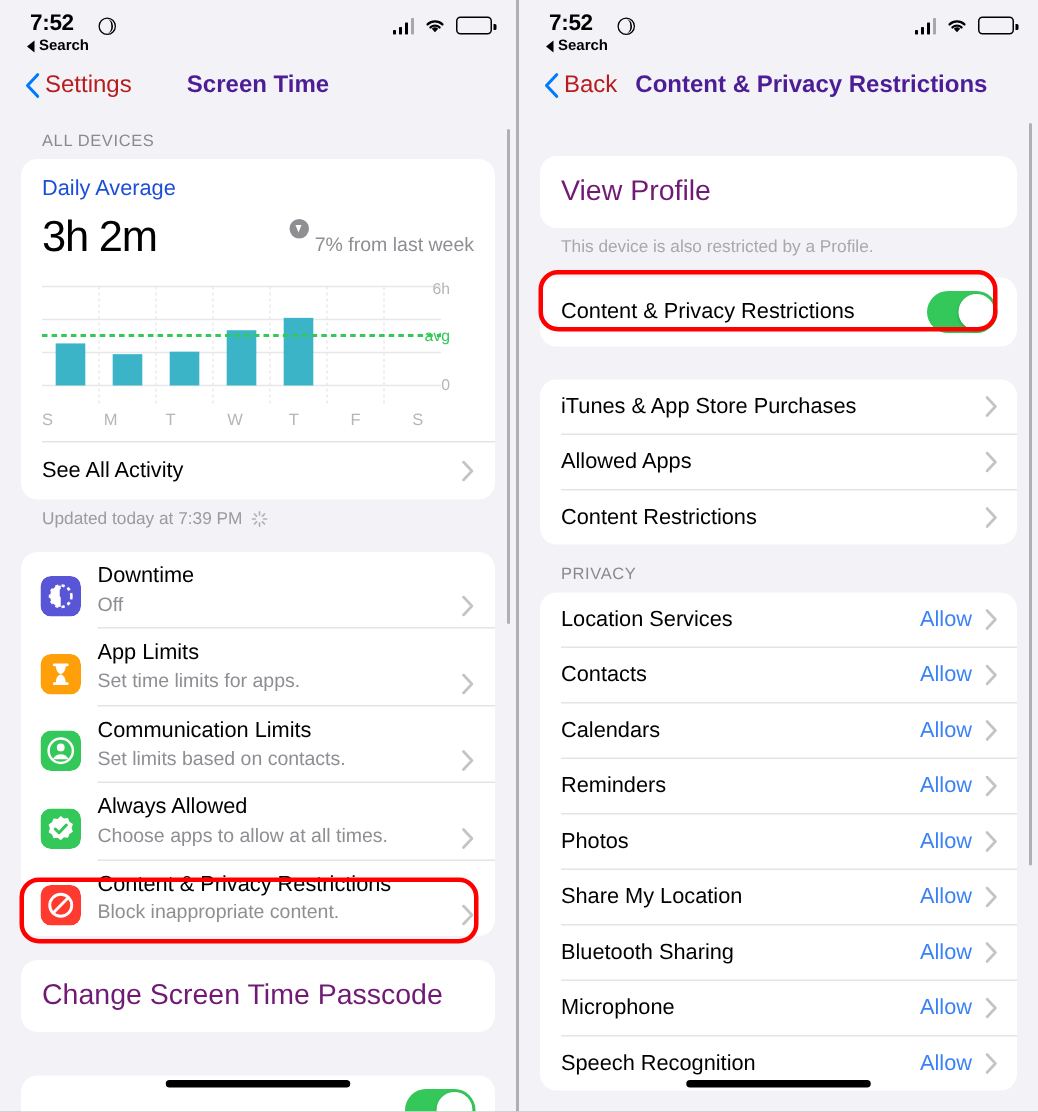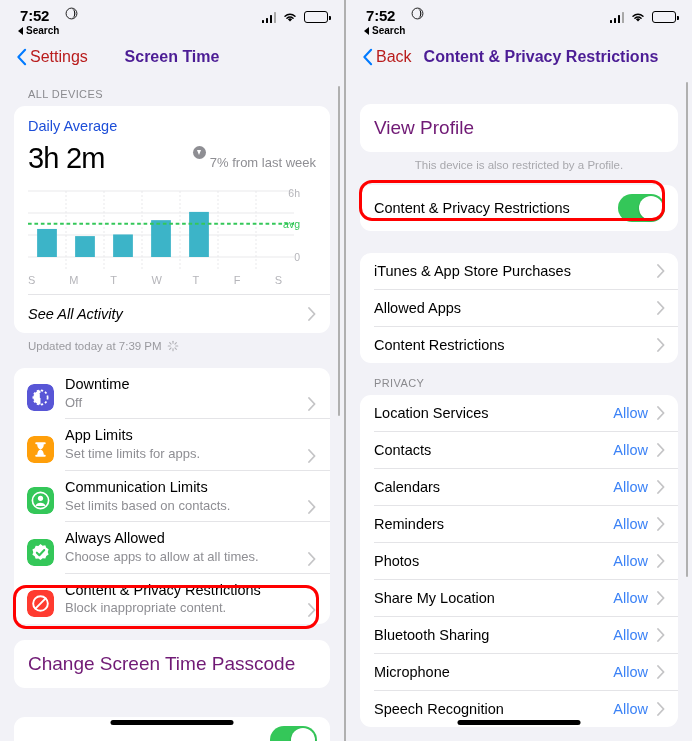--- a/index.html
+++ b/index.html
@@ -19,21 +19,21 @@
   .phone.left { border-right: 2px solid #b0b0b0; }
 
   
   .statusbar {
     position: relative;
     height: 40px;
     padding: 7px 16px 0 20px;
     display: flex; align-items: flex-start; justify-content: space-between;
   }
   .sb-left { display: flex; flex-direction: column; }
-  .sb-timerow { display: flex; align-items: flex-start; gap: 16px; }
+  .sb-timerow { display: flex; align-items: flex-end; gap: 16px; }
   .sb-time { font-size: 15px; font-weight: 700; color: #000; letter-spacing: -0.2px; }
   .moon-icon { width: 13px; height: 13px; display: block; }
   .sb-search { display: flex; align-items: center; gap: 3px; margin-top: 1px; margin-left: -2px; }
   .sb-search-tri {
     width: 0; height: 0;
     border-top: 4px solid transparent;
     border-bottom: 4px solid transparent;
     border-right: 5px solid #000;
   }
   .sb-search-label { font-size: 10px; font-weight: 700; color: #000; }
@@ -127,21 +127,21 @@
     position: absolute; right: 0; top: 0; width: 24px; height: 100%;
   }
   .axis-tick {
     position: absolute; font-size: 10.5px; color: #b5b5ba; right: 16px;
   }
   .axis-tick.avg { color: #34c759; }
 
   .card-divider { height: 1px; background: #e4e4e7; margin-left: 14px; }
   .see-all {
     display: flex; align-items: center; justify-content: space-between;
-    padding: 11px 14px 11px 14px; cursor: pointer; font-style: italic;
+    padding: 11px 14px 11px 14px; cursor: pointer;
   }
   .see-all-label { font-size: 14.5px; color: #000; }
   .chev-right { width: 8px; height: 14px; display: block; }
   .updated {
     display: flex; align-items: center; gap: 5px;
     padding: 7px 14px 0 14px;
     font-size: 11.5px; color: #9a9a9f;
   }
   .spinner { width: 12px; height: 12px; display: block; }
 
@@ -188,21 +188,20 @@
     background: #34c759; position: relative; flex: none; cursor: pointer;
   }
   .switch .knob {
     position: absolute; top: 2px; left: 21px;
     width: 24px; height: 24px; border-radius: 50%;
     background: #fff; box-shadow: 0 1px 2px rgba(0,0,0,.25);
   }
   .note {
     font-size: 11.5px; color: #a8a8ad;
     padding: 7px 14px 0 14px;
-    text-align: center;
   }
 
   
   .home-ind {
     position: absolute; bottom: 16px; left: 50%;
     transform: translateX(-50%);
     width: 123px; height: 5px; border-radius: 3px; background: #000;
   }
   
   .partial-card {

